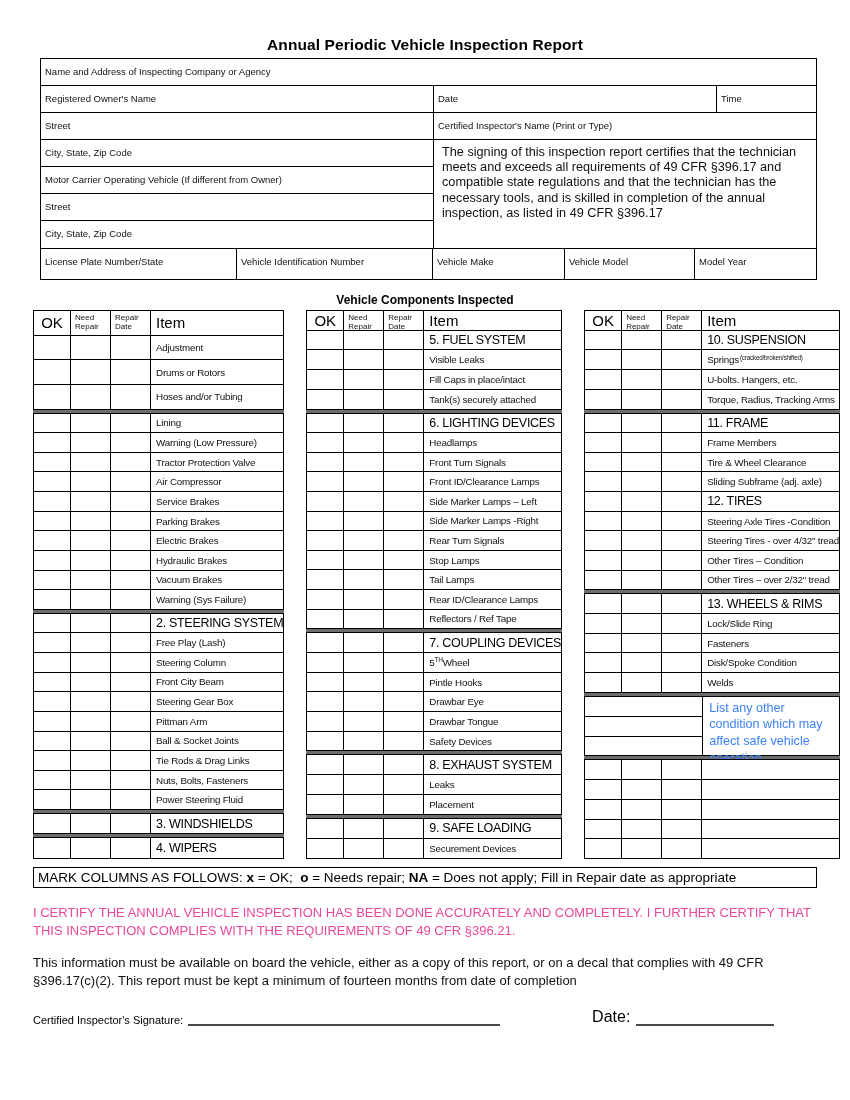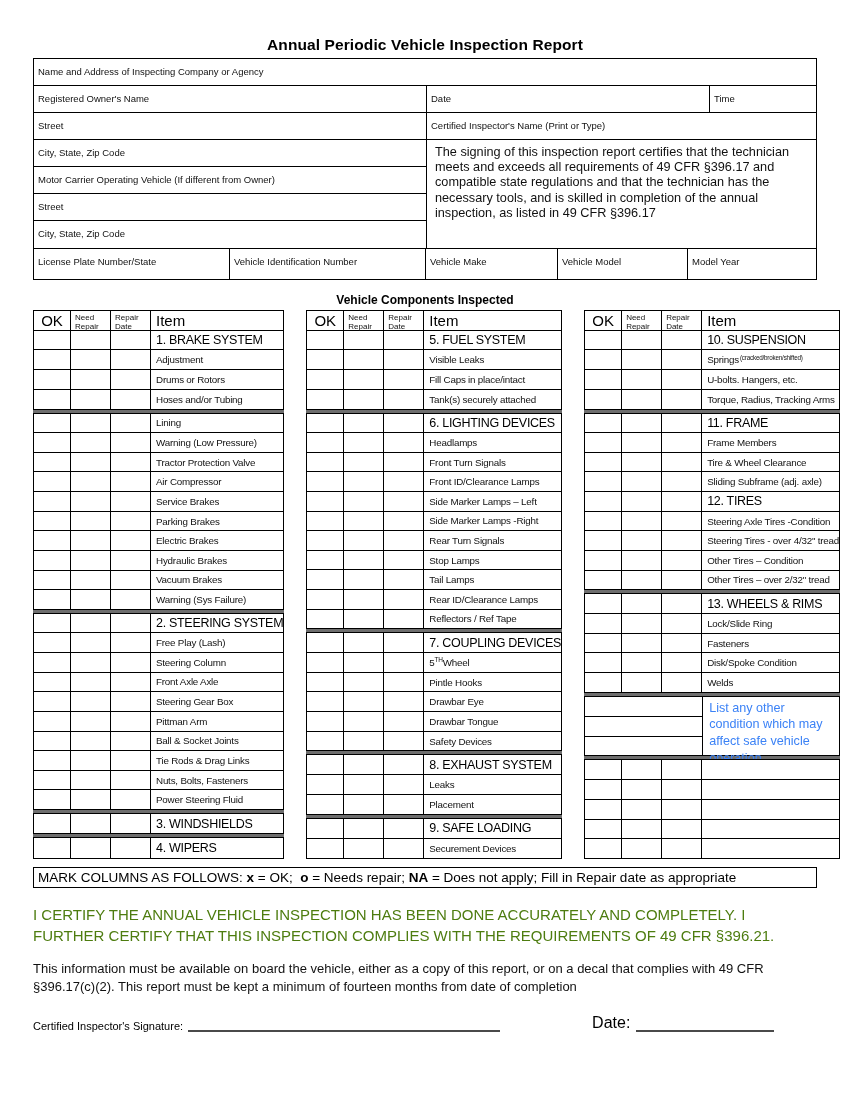--- a/index.html
+++ b/index.html
@@ -2,21 +2,21 @@
 <html><head>
 <meta charset="utf-8">
 <style>
   html,body{margin:0;padding:0;background:#fff;}
   body{width:850px;height:1100px;overflow:hidden;font-family:"Liberation Sans","DejaVu Sans",sans-serif;color:#000;}
   .page{width:784px;margin-left:33px;padding-top:36px;}
 
   .title{text-align:center;font-size:15.5px;font-weight:bold;margin:0 0 4px 0;letter-spacing:0.1px;}
 
   
-  .form-top{border:1.5px solid #000;}
+  .form-top{border:1.5px solid #000;margin-left:7px;}
   .flabel{font-size:9.5px;color:#111;}
   .ft-row{height:27px;border-bottom:1px solid #000;padding:2px 4px;box-sizing:border-box;}
   .ft-mid{display:flex;height:162px;}
   .ft-left{width:392px;box-sizing:border-box;display:flex;flex-direction:column;}
   .ft-left .ft-row{flex:none;}
   .ft-left .ft-row:last-child{border-bottom:none;}
   .ft-right{flex:1;border-left:1px solid #000;display:flex;flex-direction:column;box-sizing:border-box;}
   .ft-dt{display:flex;height:27px;border-bottom:1px solid #000;box-sizing:border-box;flex:none;}
   .ft-date{width:283px;border-right:1px solid #000;padding:2px 4px;box-sizing:border-box;}
   .ft-time{flex:1;padding:2px 4px;box-sizing:border-box;}
@@ -50,21 +50,21 @@
   .subx{font-size:6.3px;align-self:flex-start;margin-top:3.5px;margin-left:1px;}
   .note-sec{flex-direction:row;}
   .note-left{width:118px;border-right:1px solid #000;display:flex;flex-direction:column;box-sizing:border-box;}
   .note-left-row{flex:1 1 0;border-bottom:1px solid #000;}
   .note-left .note-left-row:last-child{border-bottom:none;}
   .note-text{flex:1;padding:3px 4px 0 6px;font-size:12.6px;line-height:1.32;color:#3b82f6;}
 
   
   .mark-box{margin-top:8px;border:1.5px solid #000;height:19px;display:flex;align-items:center;padding-left:4px;font-size:13.5px;white-space:pre;box-sizing:content-box;}
   .bb{font-weight:bold;}
-  .certify{margin:16px 0 0 0;font-size:15px;line-height:1.42;color:#4d7c0f;}
+  .certify{margin:16px 0 0 0;font-size:13px;line-height:1.42;color:#ec4899;}
   .info{margin:13px 0 0 0;font-size:13px;line-height:1.42;color:#111;}
   .sig-row{margin-top:17px;display:flex;align-items:flex-end;}
   .sig-label{font-size:11px;}
   .date-label{font-size:16px;}
   .sigline{border-bottom:2px solid #4a4a4a;height:11px;}
   .line1{width:312px;margin-left:5px;}
   .spacer{width:92px;}
   .line2{width:138px;margin-left:6px;}
 </style>
 </head>
@@ -143,26 +143,20 @@
           <div class="crow">
             <div class="cc ok hbig">OK</div>
             <div class="cc nr hsm">Need Repair</div>
             <div class="cc rd hsm">Repair Date</div>
             <div class="citem hbig">Item</div>
           </div>
           <div class="crow">
             <div class="cc ok"></div>
             <div class="cc nr"></div>
             <div class="cc rd"></div>
-            <div class="citem sec">1. BRAKE SYSTEM</div>
-          </div>
-          <div class="crow">
-            <div class="cc ok"></div>
-            <div class="cc nr"></div>
-            <div class="cc rd"></div>
             <div class="citem lbl">
               <span>Adjustment</span>
             </div>
           </div>
           <div class="crow">
             <div class="cc ok"></div>
             <div class="cc nr"></div>
             <div class="cc rd"></div>
             <div class="citem lbl">
               <span>Drums or Rotors</span>
@@ -280,21 +274,21 @@
             <div class="cc rd"></div>
             <div class="citem lbl">
               <span>Steering Column</span>
             </div>
           </div>
           <div class="crow">
             <div class="cc ok"></div>
             <div class="cc nr"></div>
             <div class="cc rd"></div>
             <div class="citem lbl">
-              <span>Front Axle Axle</span>
+              <span>Front City Beam</span>
             </div>
           </div>
           <div class="crow">
             <div class="cc ok"></div>
             <div class="cc nr"></div>
             <div class="cc rd"></div>
             <div class="citem lbl">
               <span>Steering Gear Box</span>
             </div>
           </div>

